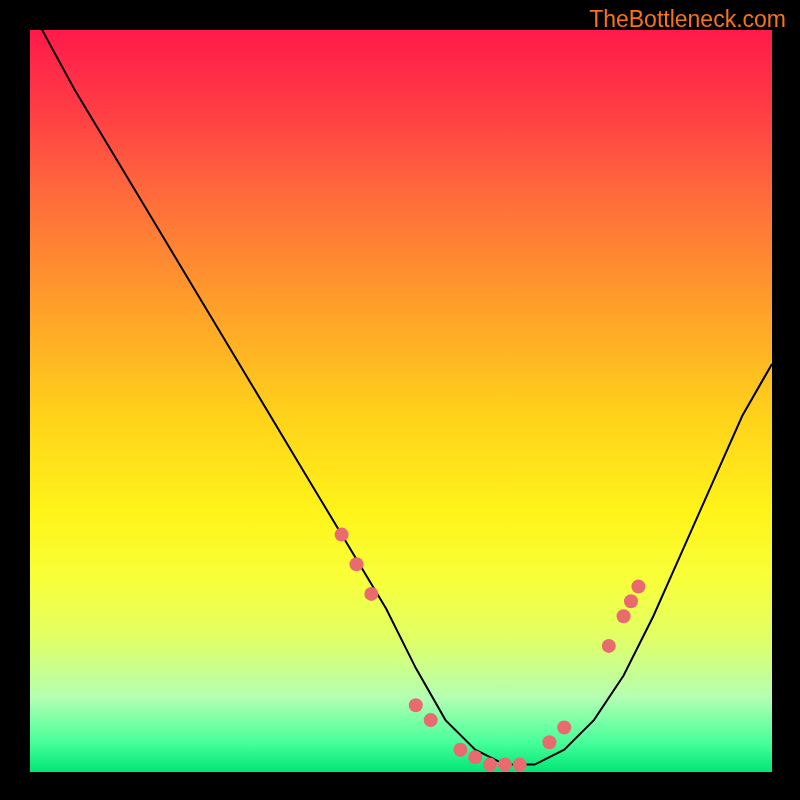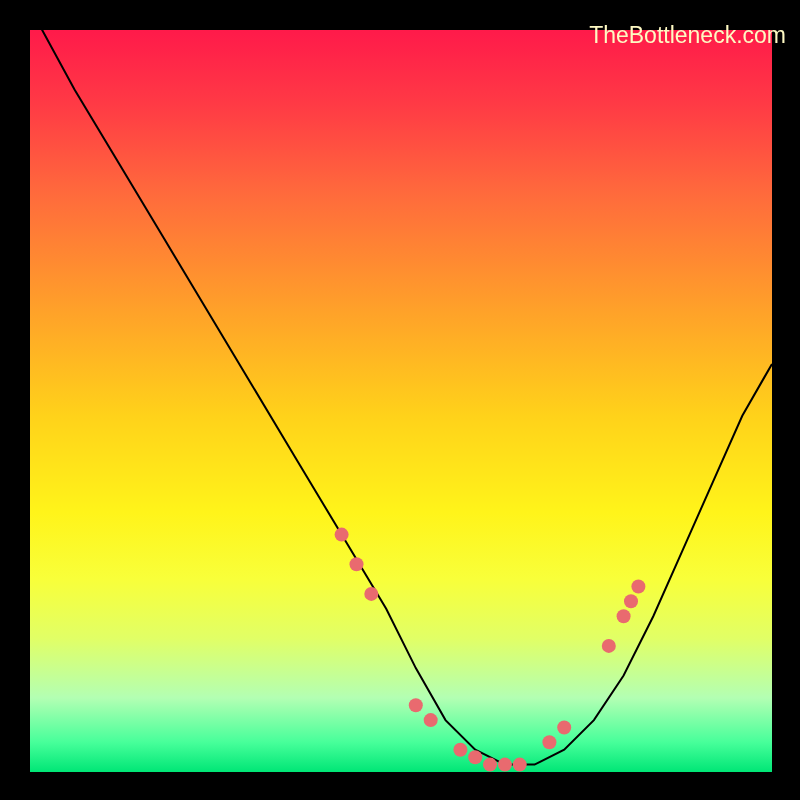--- a/index.html
+++ b/index.html
@@ -5,23 +5,23 @@
   * { margin: 0; padding: 0; box-sizing: border-box; }
   body {
     width: 800px;
     height: 800px;
     background: #000;
     position: relative;
     font-family: Arial, sans-serif;
   }
   .watermark {
     position: absolute;
-    top: 22px;
+    top: 6px;
     right: 14px;
-    color: #fef9c3;
+    color: #f97316;
     font-size: 23px;
     letter-spacing: 0;
     z-index: 10;
   }
   .plot-area {
     position: absolute;
     left: 30px;
     top: 30px;
     width: 742px;
     height: 742px;

